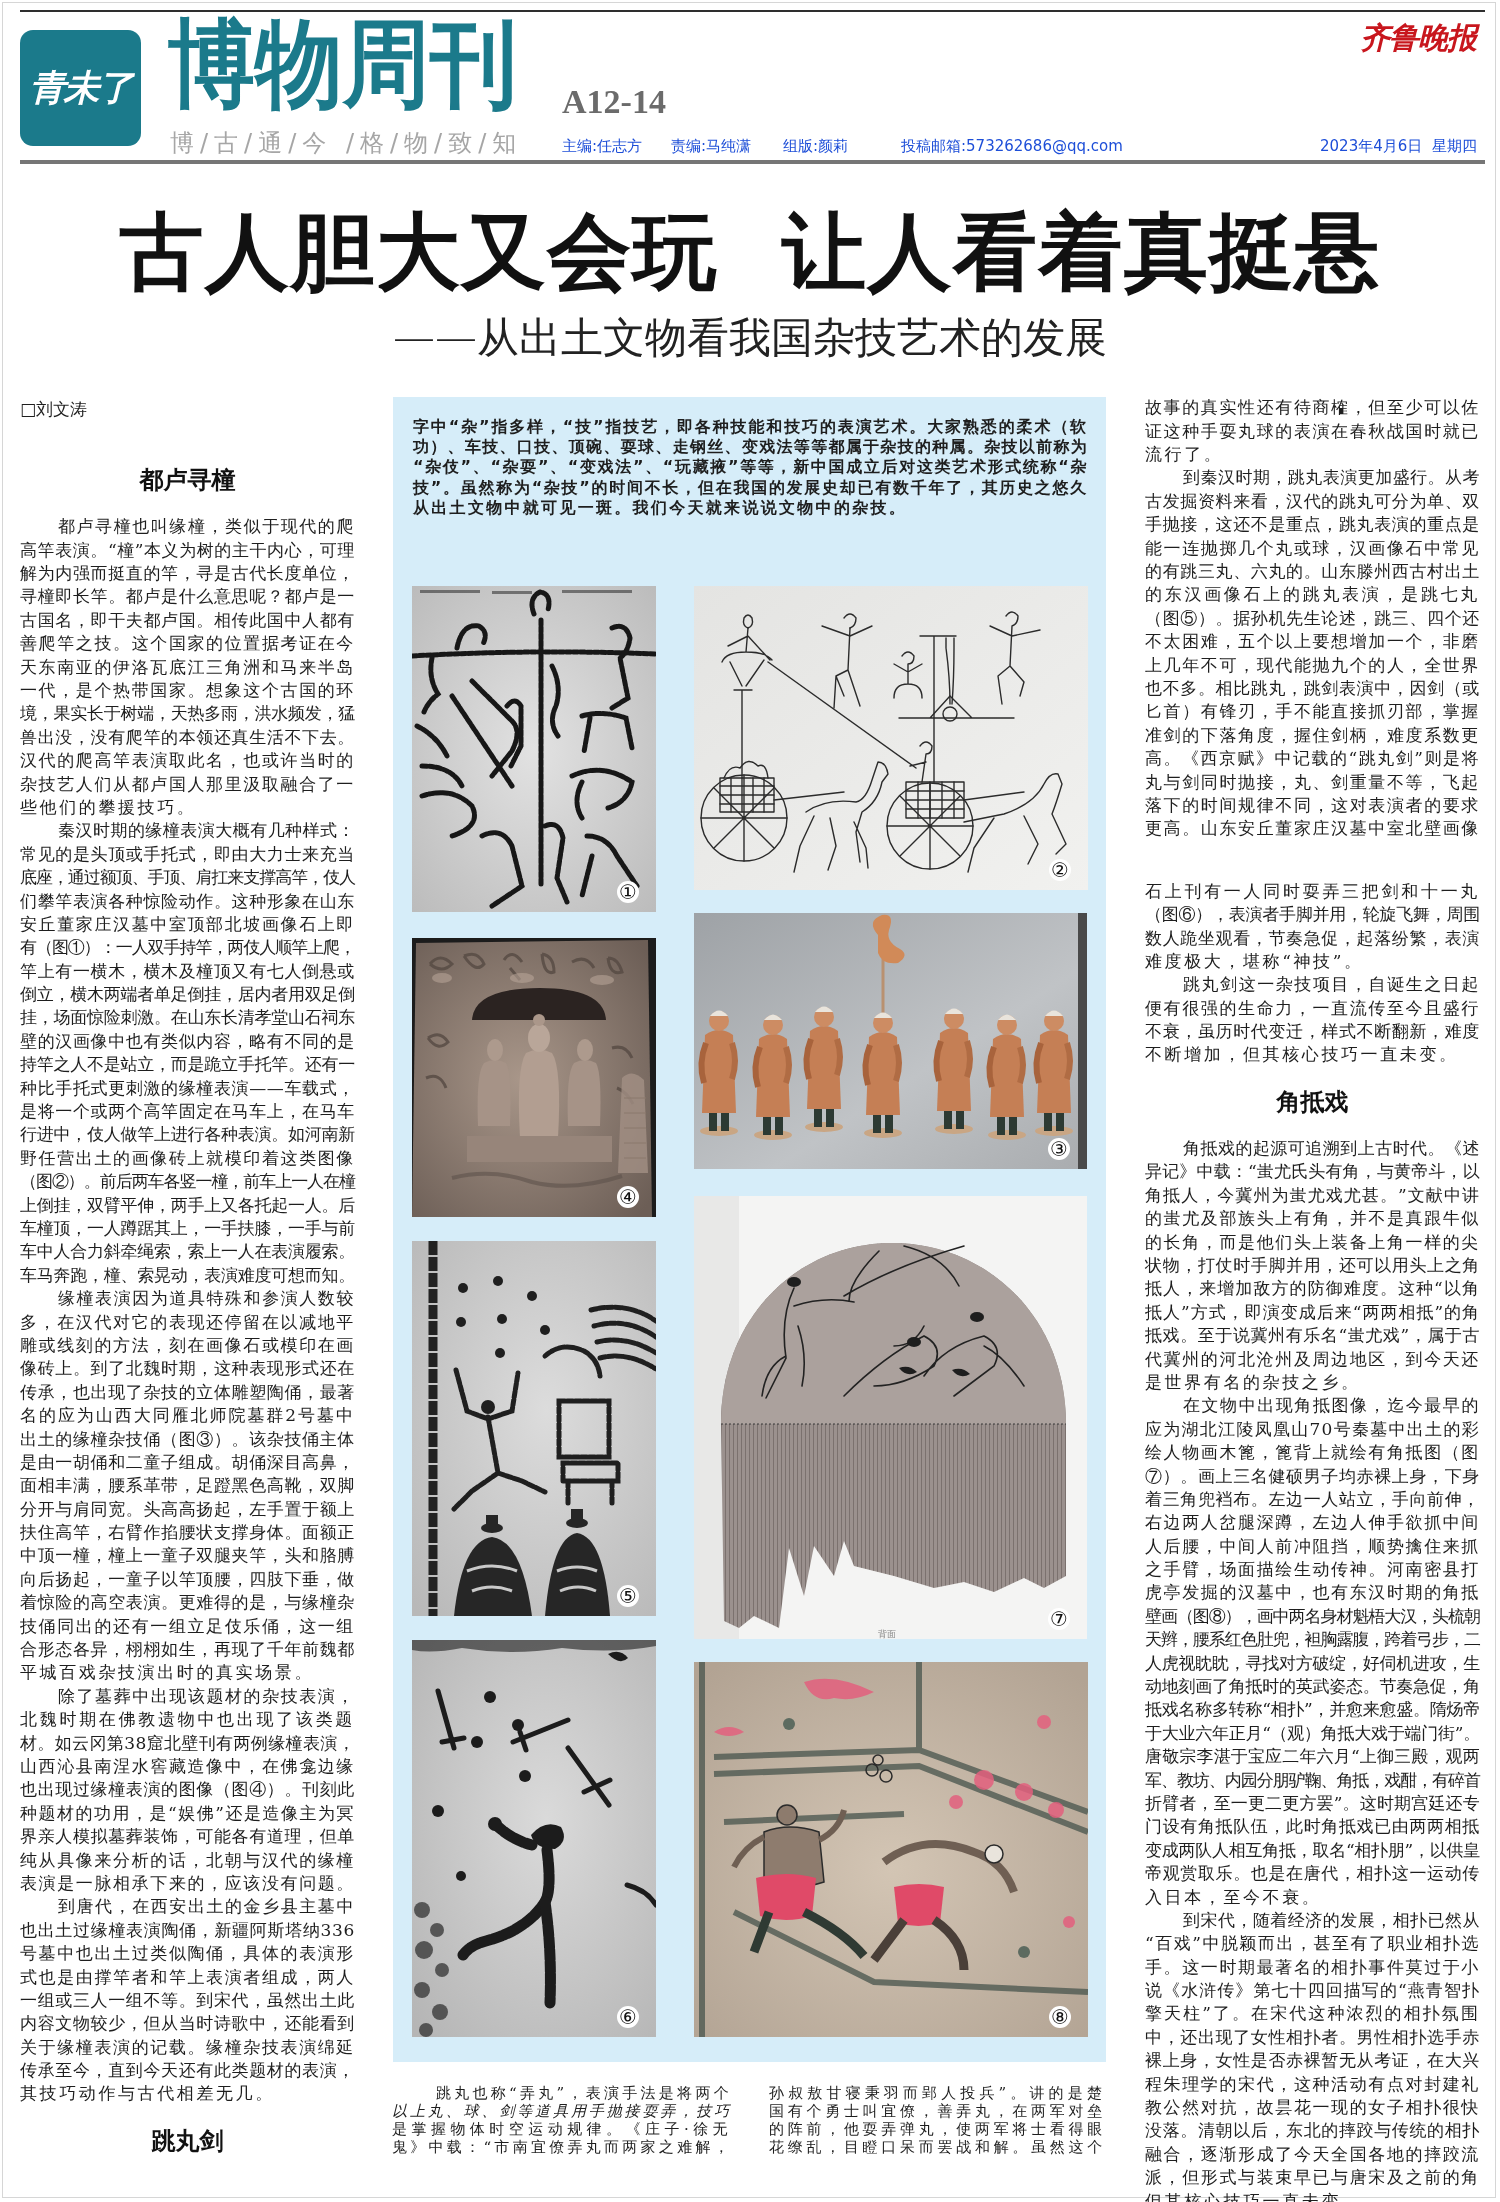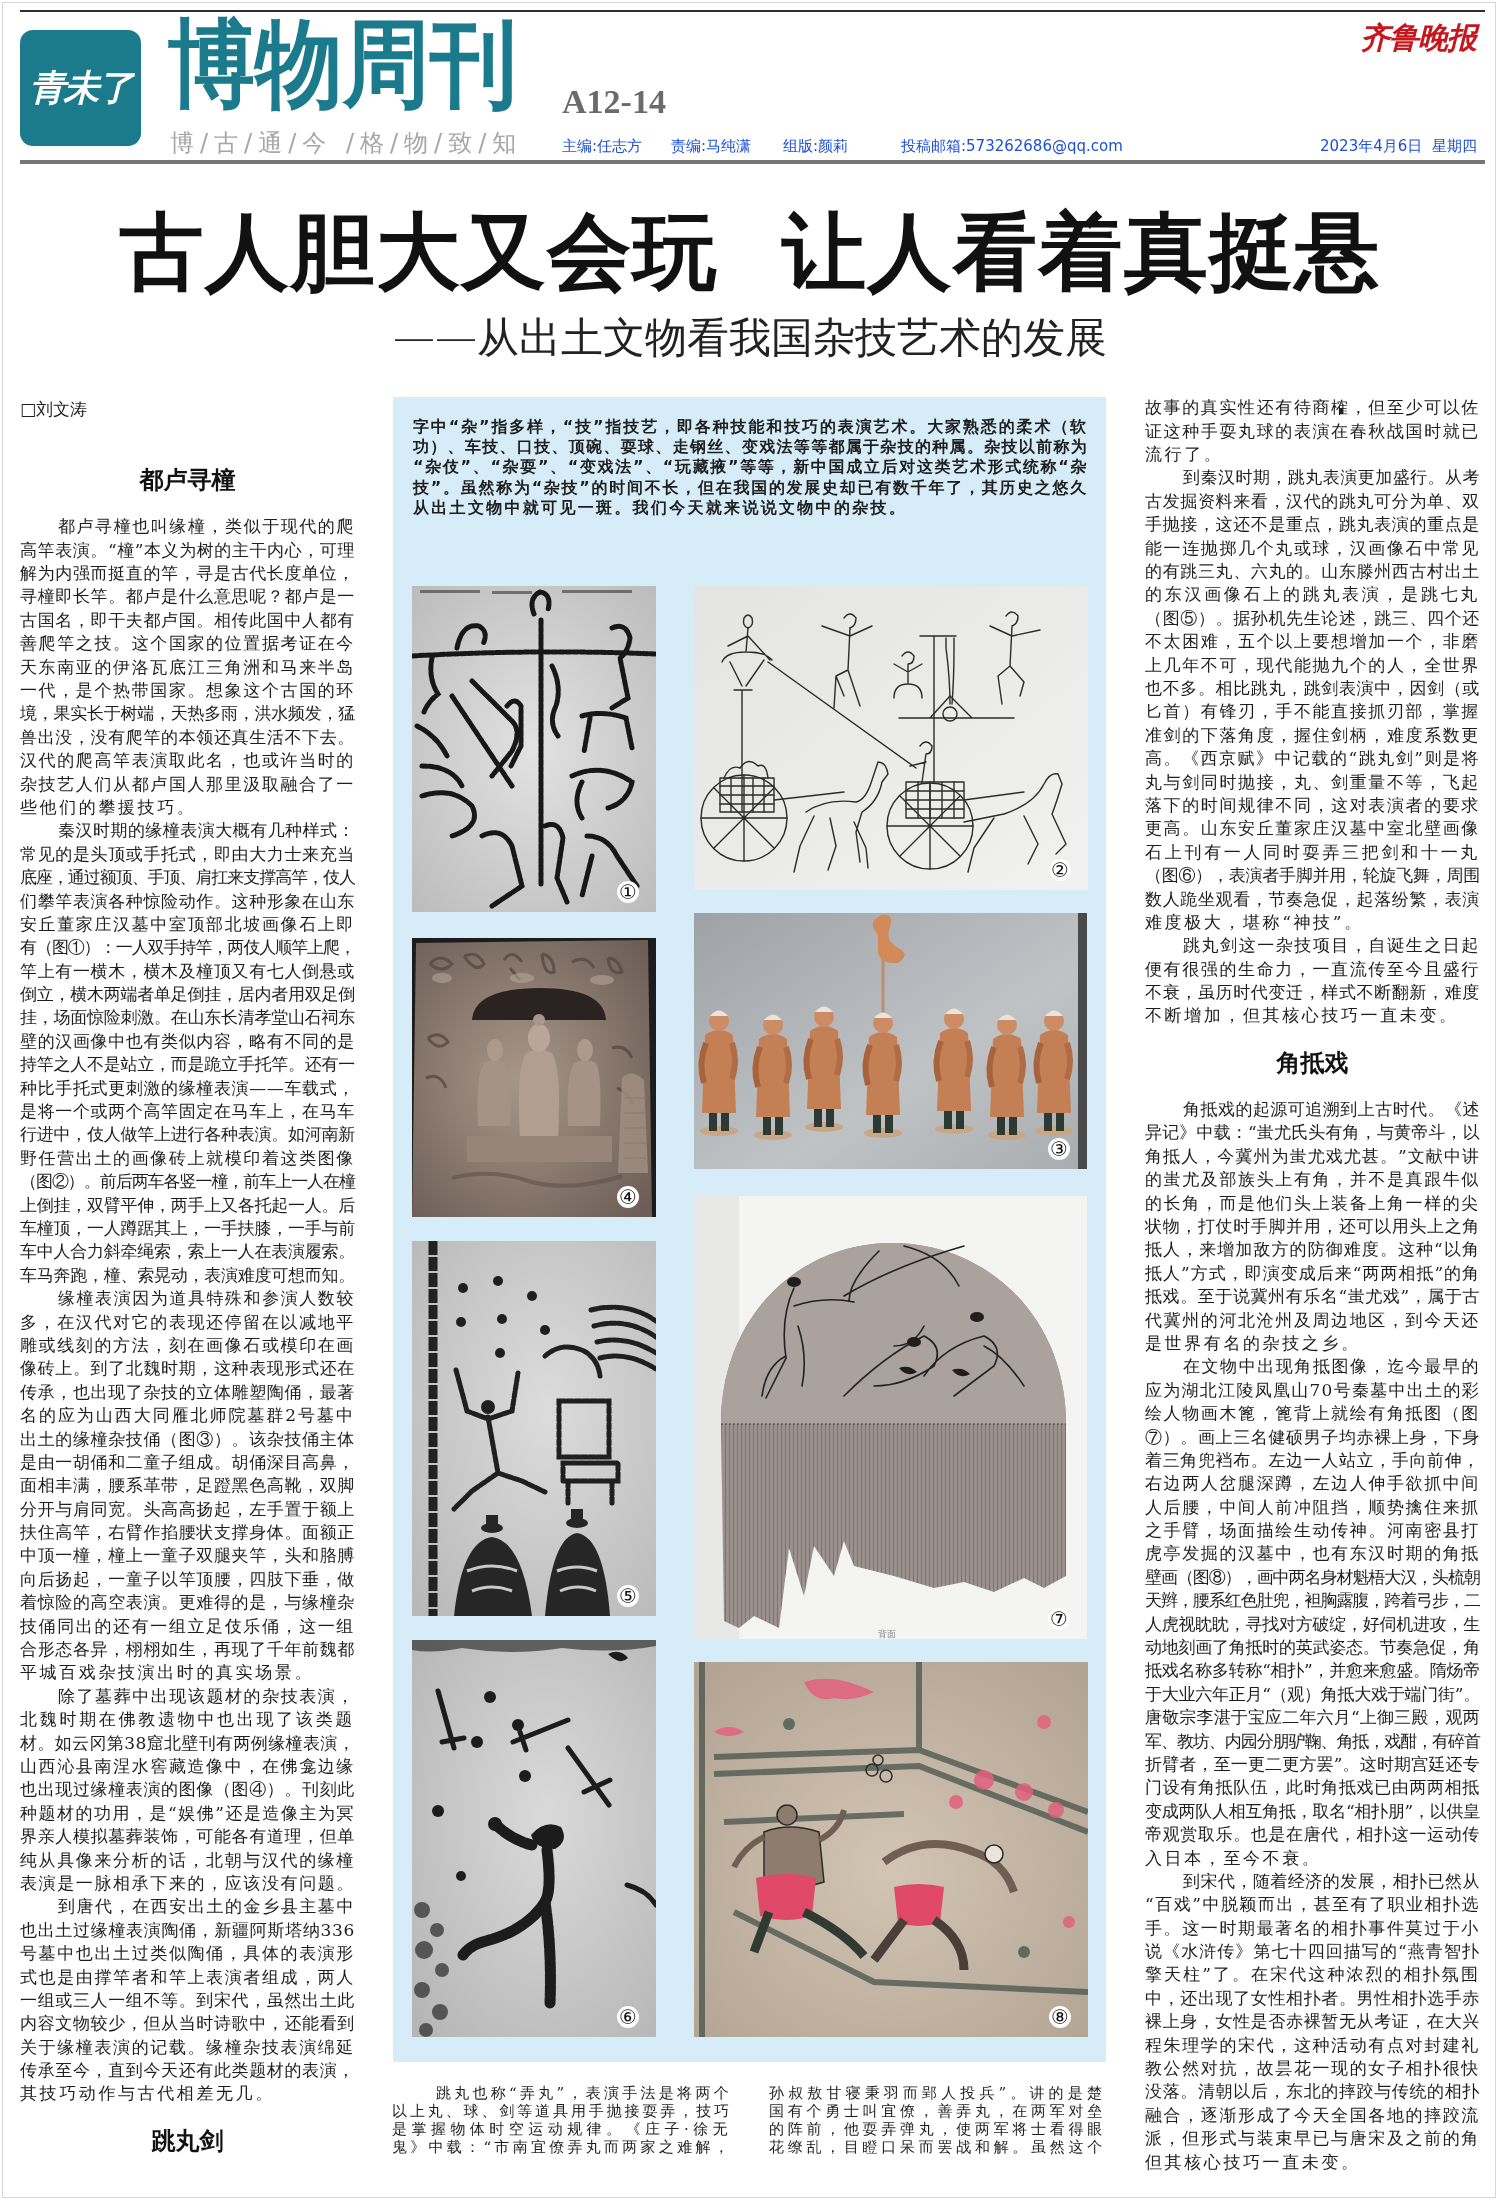--- a/index.html
+++ b/index.html
@@ -486,21 +486,21 @@
       <path d="M200 225 q25 -6 50 0 l-4 36 q-22 6 -42 0 Z" fill="#e04a68"></path>
       <path d="M210 258 l-30 40 M240 258 q30 20 30 50" stroke="#4a3f38" stroke-width="9" fill="none"></path>
       <circle cx="300" cy="192" r="9" fill="#e9e4dc" stroke="#2b2b2b" stroke-width="1.5"></circle>
     </svg>
     <div class="fig-label">⑧</div>
   </div>
 
   <div class="col col-mid-l">
       <div class="para">
         <div class="line indent" style="letter-spacing: 3.27px;">跳丸也称“弄丸”，表演手法是将两个</div>
-        <div class="line" style="letter-spacing: 2.89px;">以上丸、球、剑等道具用手抛接耍弄，技巧</div>
+        <div class="line" style="letter-spacing: 2.89px; font-style: italic;">以上丸、球、剑等道具用手抛接耍弄，技巧</div>
         <div class="line" style="letter-spacing: 4.46px;">是掌握物体时空运动规律。《庄子·徐无</div>
         <div class="line" style="letter-spacing: 3.28px;">鬼》中载：“市南宜僚弄丸而两家之难解，</div>
       </div>
     </div>
   <div class="col col-mid-r">
       <div class="para">
         <div class="line" style="letter-spacing: 4.13px;">孙叔敖甘寝秉羽而郢人投兵”。讲的是楚</div>
         <div class="line" style="letter-spacing: 3.72px;">国有个勇士叫宜僚，善弄丸，在两军对垒</div>
         <div class="line" style="letter-spacing: 3.72px;">的阵前，他耍弄弹丸，使两军将士看得眼</div>
         <div class="line" style="letter-spacing: 3.72px;">花缭乱，目瞪口呆而罢战和解。虽然这个</div>
@@ -523,21 +523,21 @@
         <div class="line" style="letter-spacing: 0.63px;">（图⑤）。据孙机先生论述，跳三、四个还</div>
         <div class="line" style="letter-spacing: 1.61px;">不太困难，五个以上要想增加一个，非磨</div>
         <div class="line" style="letter-spacing: 1.61px;">上几年不可，现代能抛九个的人，全世界</div>
         <div class="line" style="letter-spacing: 0.63px;">也不多。相比跳丸，跳剑表演中，因剑（或</div>
         <div class="line" style="letter-spacing: 1.61px;">匕首）有锋刃，手不能直接抓刃部，掌握</div>
         <div class="line" style="letter-spacing: 1.61px;">准剑的下落角度，握住剑柄，难度系数更</div>
         <div class="line" style="letter-spacing: 1.51px;">高。《西京赋》中记载的“跳丸剑”则是将</div>
         <div class="line" style="letter-spacing: 1.61px;">丸与剑同时抛接，丸、剑重量不等，飞起</div>
         <div class="line" style="letter-spacing: 1.61px;">落下的时间规律不同，这对表演者的要求</div>
         <div class="line" style="letter-spacing: 1.61px;">更高。山东安丘董家庄汉墓中室北壁画像</div>
-        <div class="line" style="letter-spacing: 2.71px;">石上刊有一人同时耍弄三把剑和十一丸</div>
+        <div class="line" style="letter-spacing: 2.71px; margin-top: 39px;">石上刊有一人同时耍弄三把剑和十一丸</div>
         <div class="line" style="letter-spacing: -0.25px;">（图⑥），表演者手脚并用，轮旋飞舞，周围</div>
         <div class="line" style="letter-spacing: 0.63px;">数人跪坐观看，节奏急促，起落纷繁，表演</div>
         <div class="line last" style="letter-spacing: 2.6px;">难度极大，堪称“神技”。</div>
       </div>
       <div class="para">
         <div class="line indent" style="letter-spacing: 1.56px;">跳丸剑这一杂技项目，自诞生之日起</div>
         <div class="line" style="letter-spacing: 1.61px;">便有很强的生命力，一直流传至今且盛行</div>
         <div class="line" style="letter-spacing: 0.63px;">不衰，虽历时代变迁，样式不断翻新，难度</div>
         <div class="line last" style="letter-spacing: 2.6px;">不断增加，但其核心技巧一直未变。</div>
       </div>

